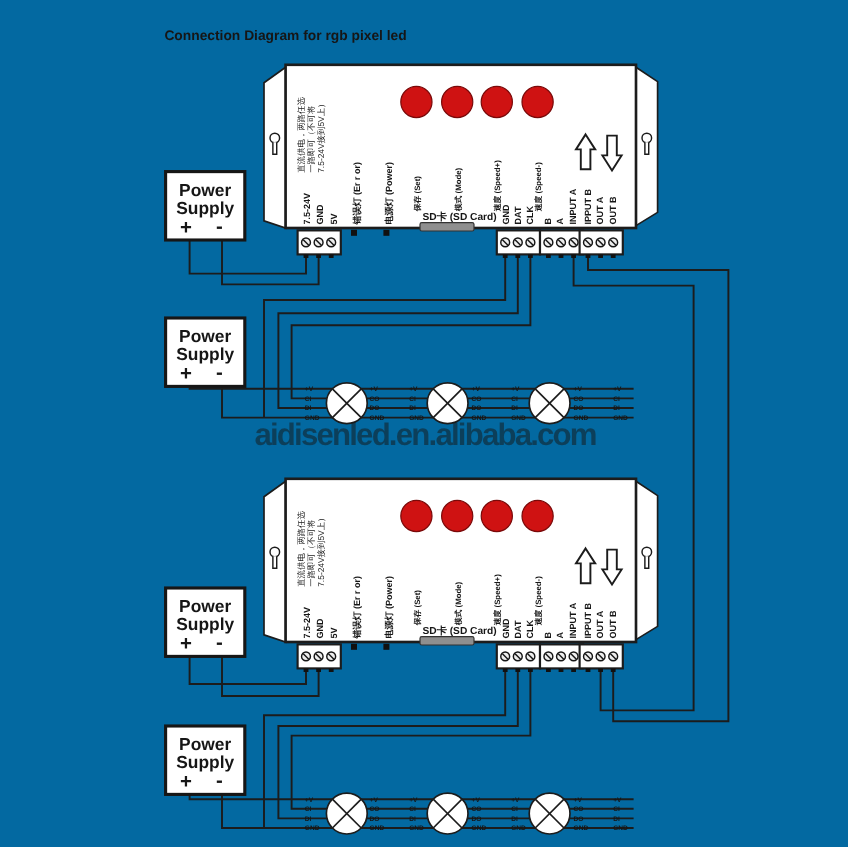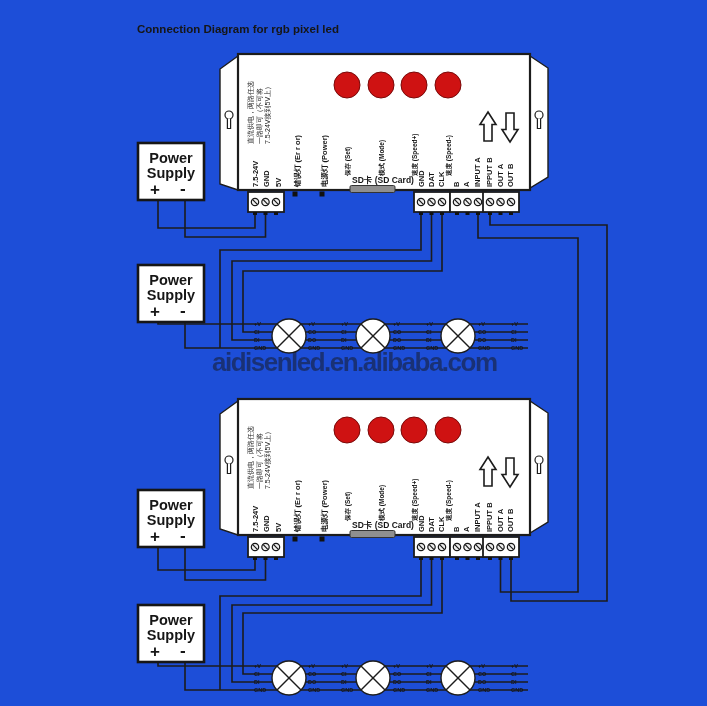--- a/index.html
+++ b/index.html
@@ -1,16 +1,16 @@
 <!DOCTYPE html>
 <html><head>
 <meta charset="utf-8">
 <style>
   html,body{margin:0;padding:0;background:#fff;}
-  .canvas{position:relative;width:707px;height:706px;background:#1d4ed8;overflow:hidden;}
+  .canvas{position:relative;width:707px;height:706px;background:#0369a1;overflow:hidden;}
   svg{position:absolute;left:0;top:0;}
   text{font-family:"Liberation Sans","DejaVu Sans",sans-serif;fill:#161616;}
   .wire{fill:none;stroke:#1c1c1c;stroke-width:1.6;}
   .outline{fill:#ffffff;stroke:#1c1c1c;stroke-width:2.2;}
   .thin{fill:#ffffff;stroke:#1c1c1c;stroke-width:1.4;}
   .t-title{font-size:11.5px;font-weight:bold;}
   .t-vert{font-size:7.5px;font-weight:bold;}
   .t-note{font-size:7px;}
   .t-btn{font-size:6.5px;font-weight:bold;}
   .t-sd{font-size:8.5px;font-weight:bold;}

